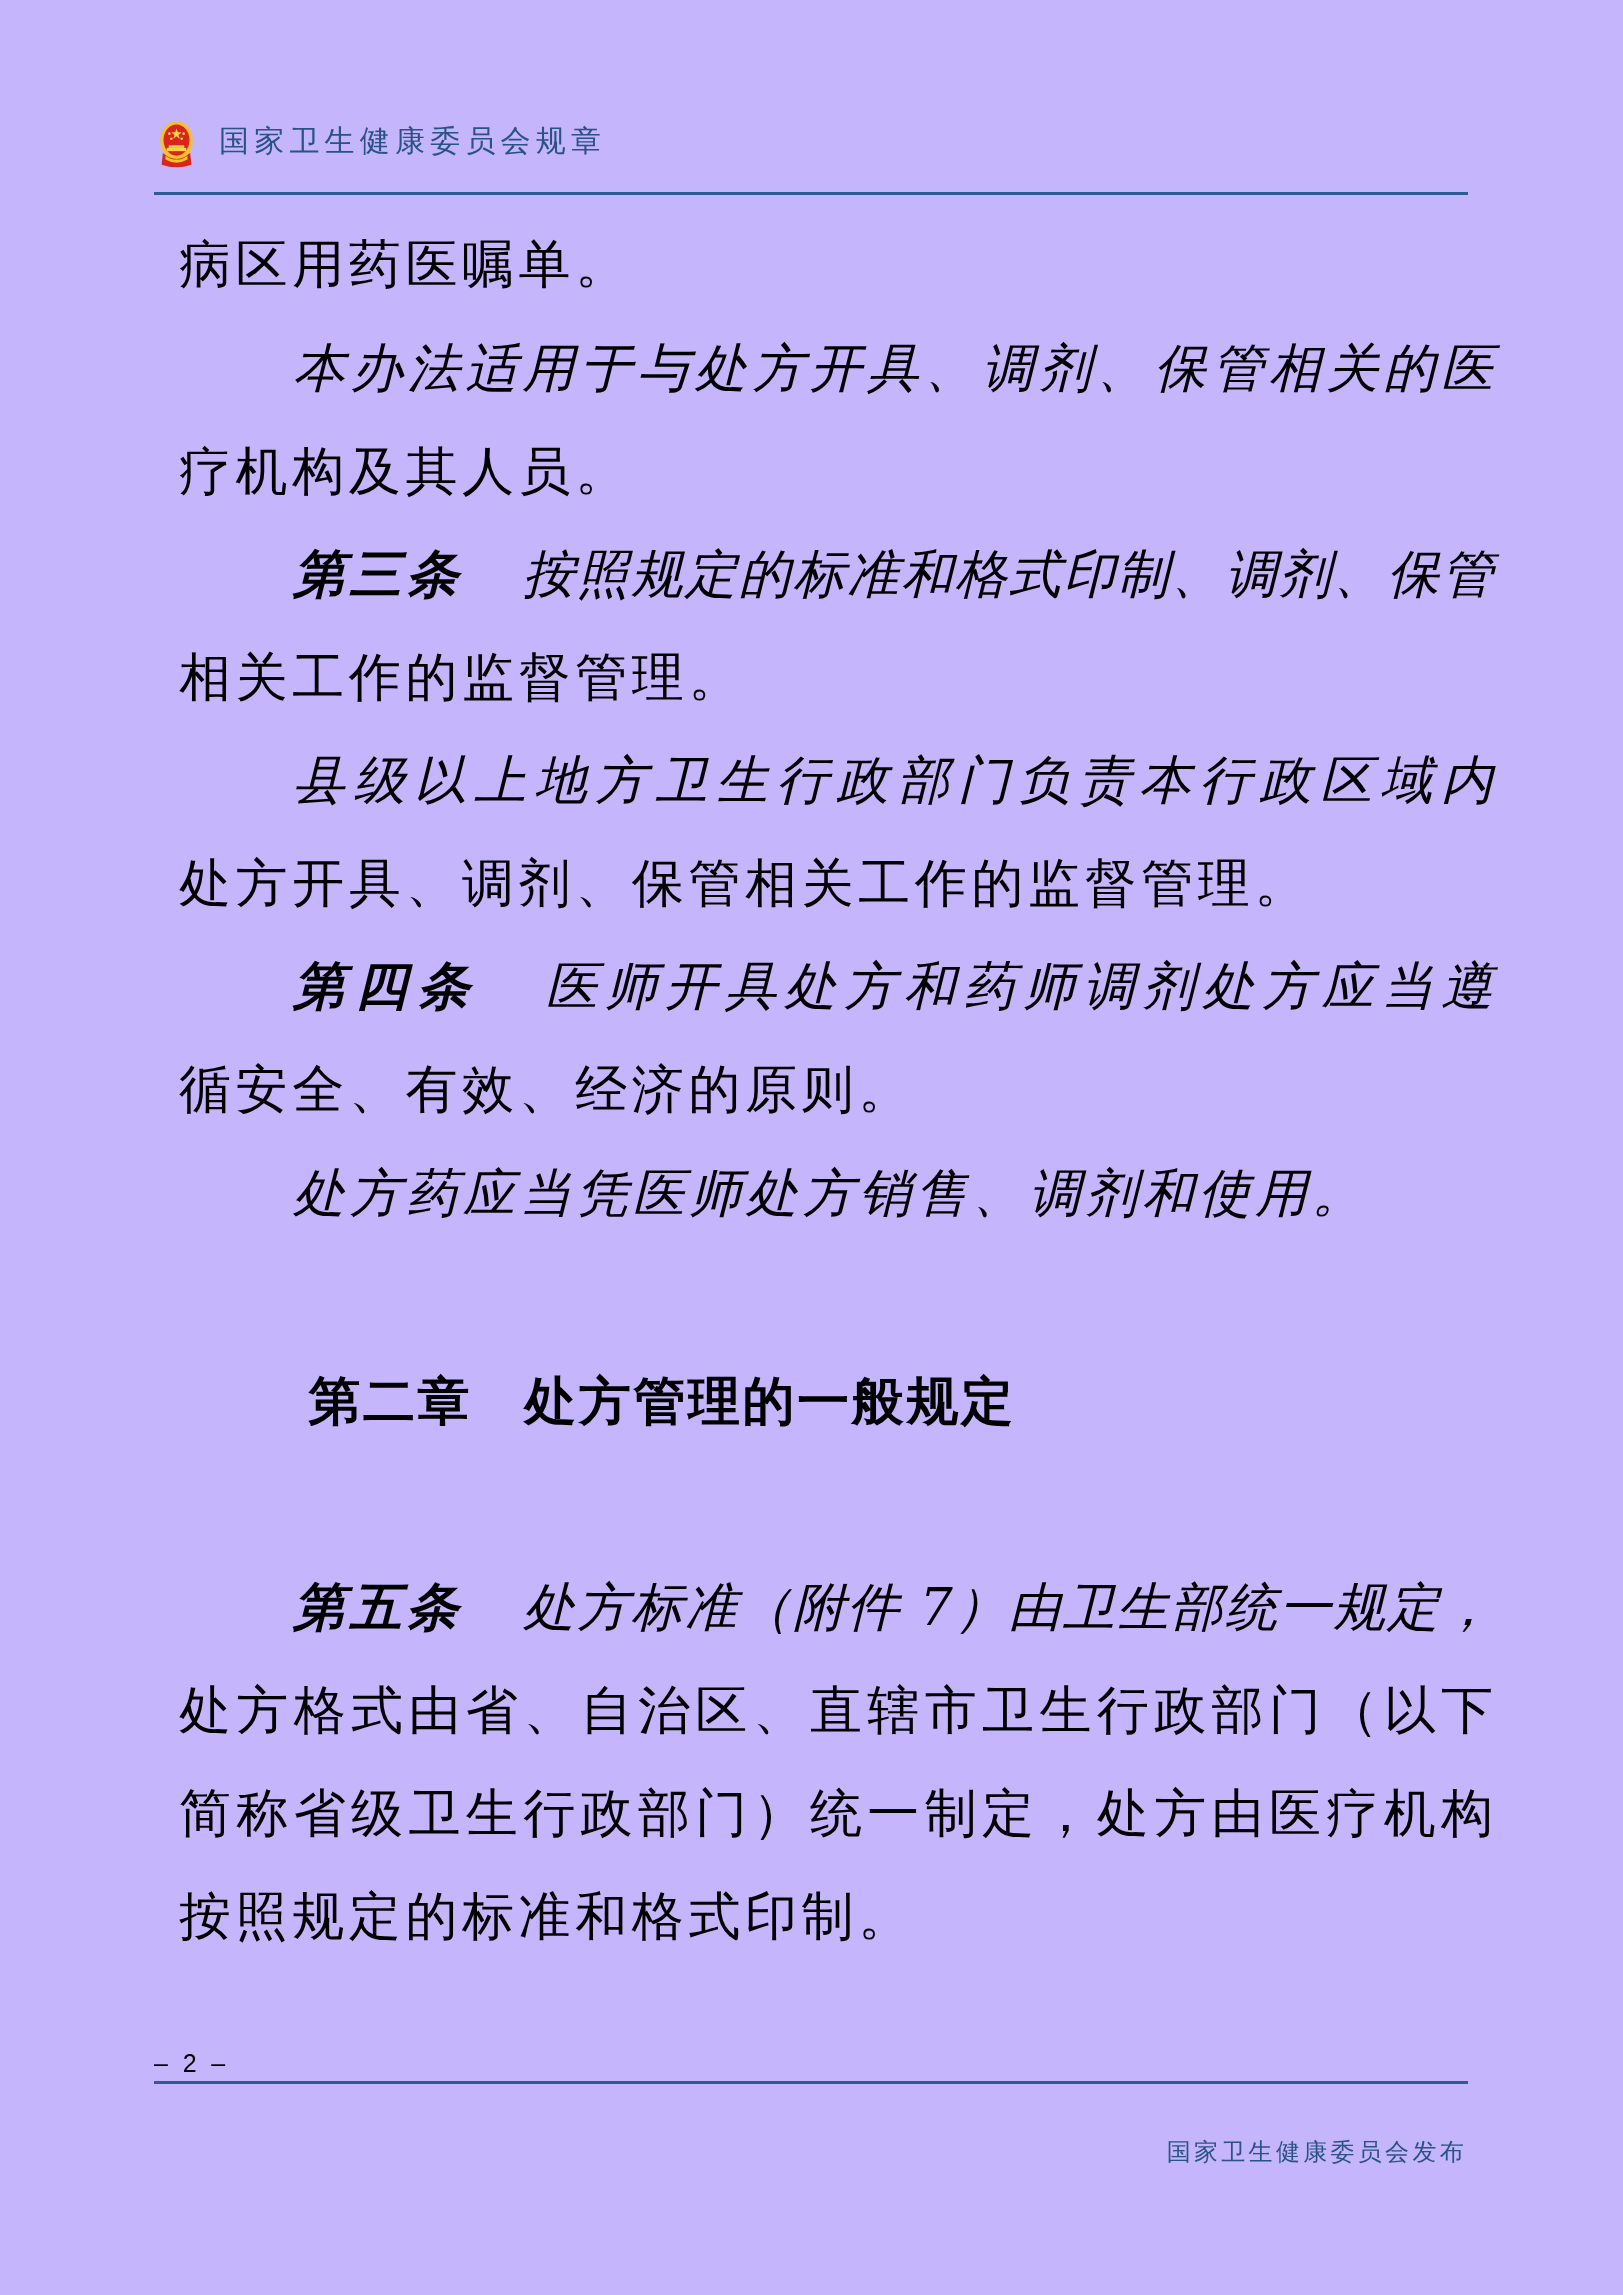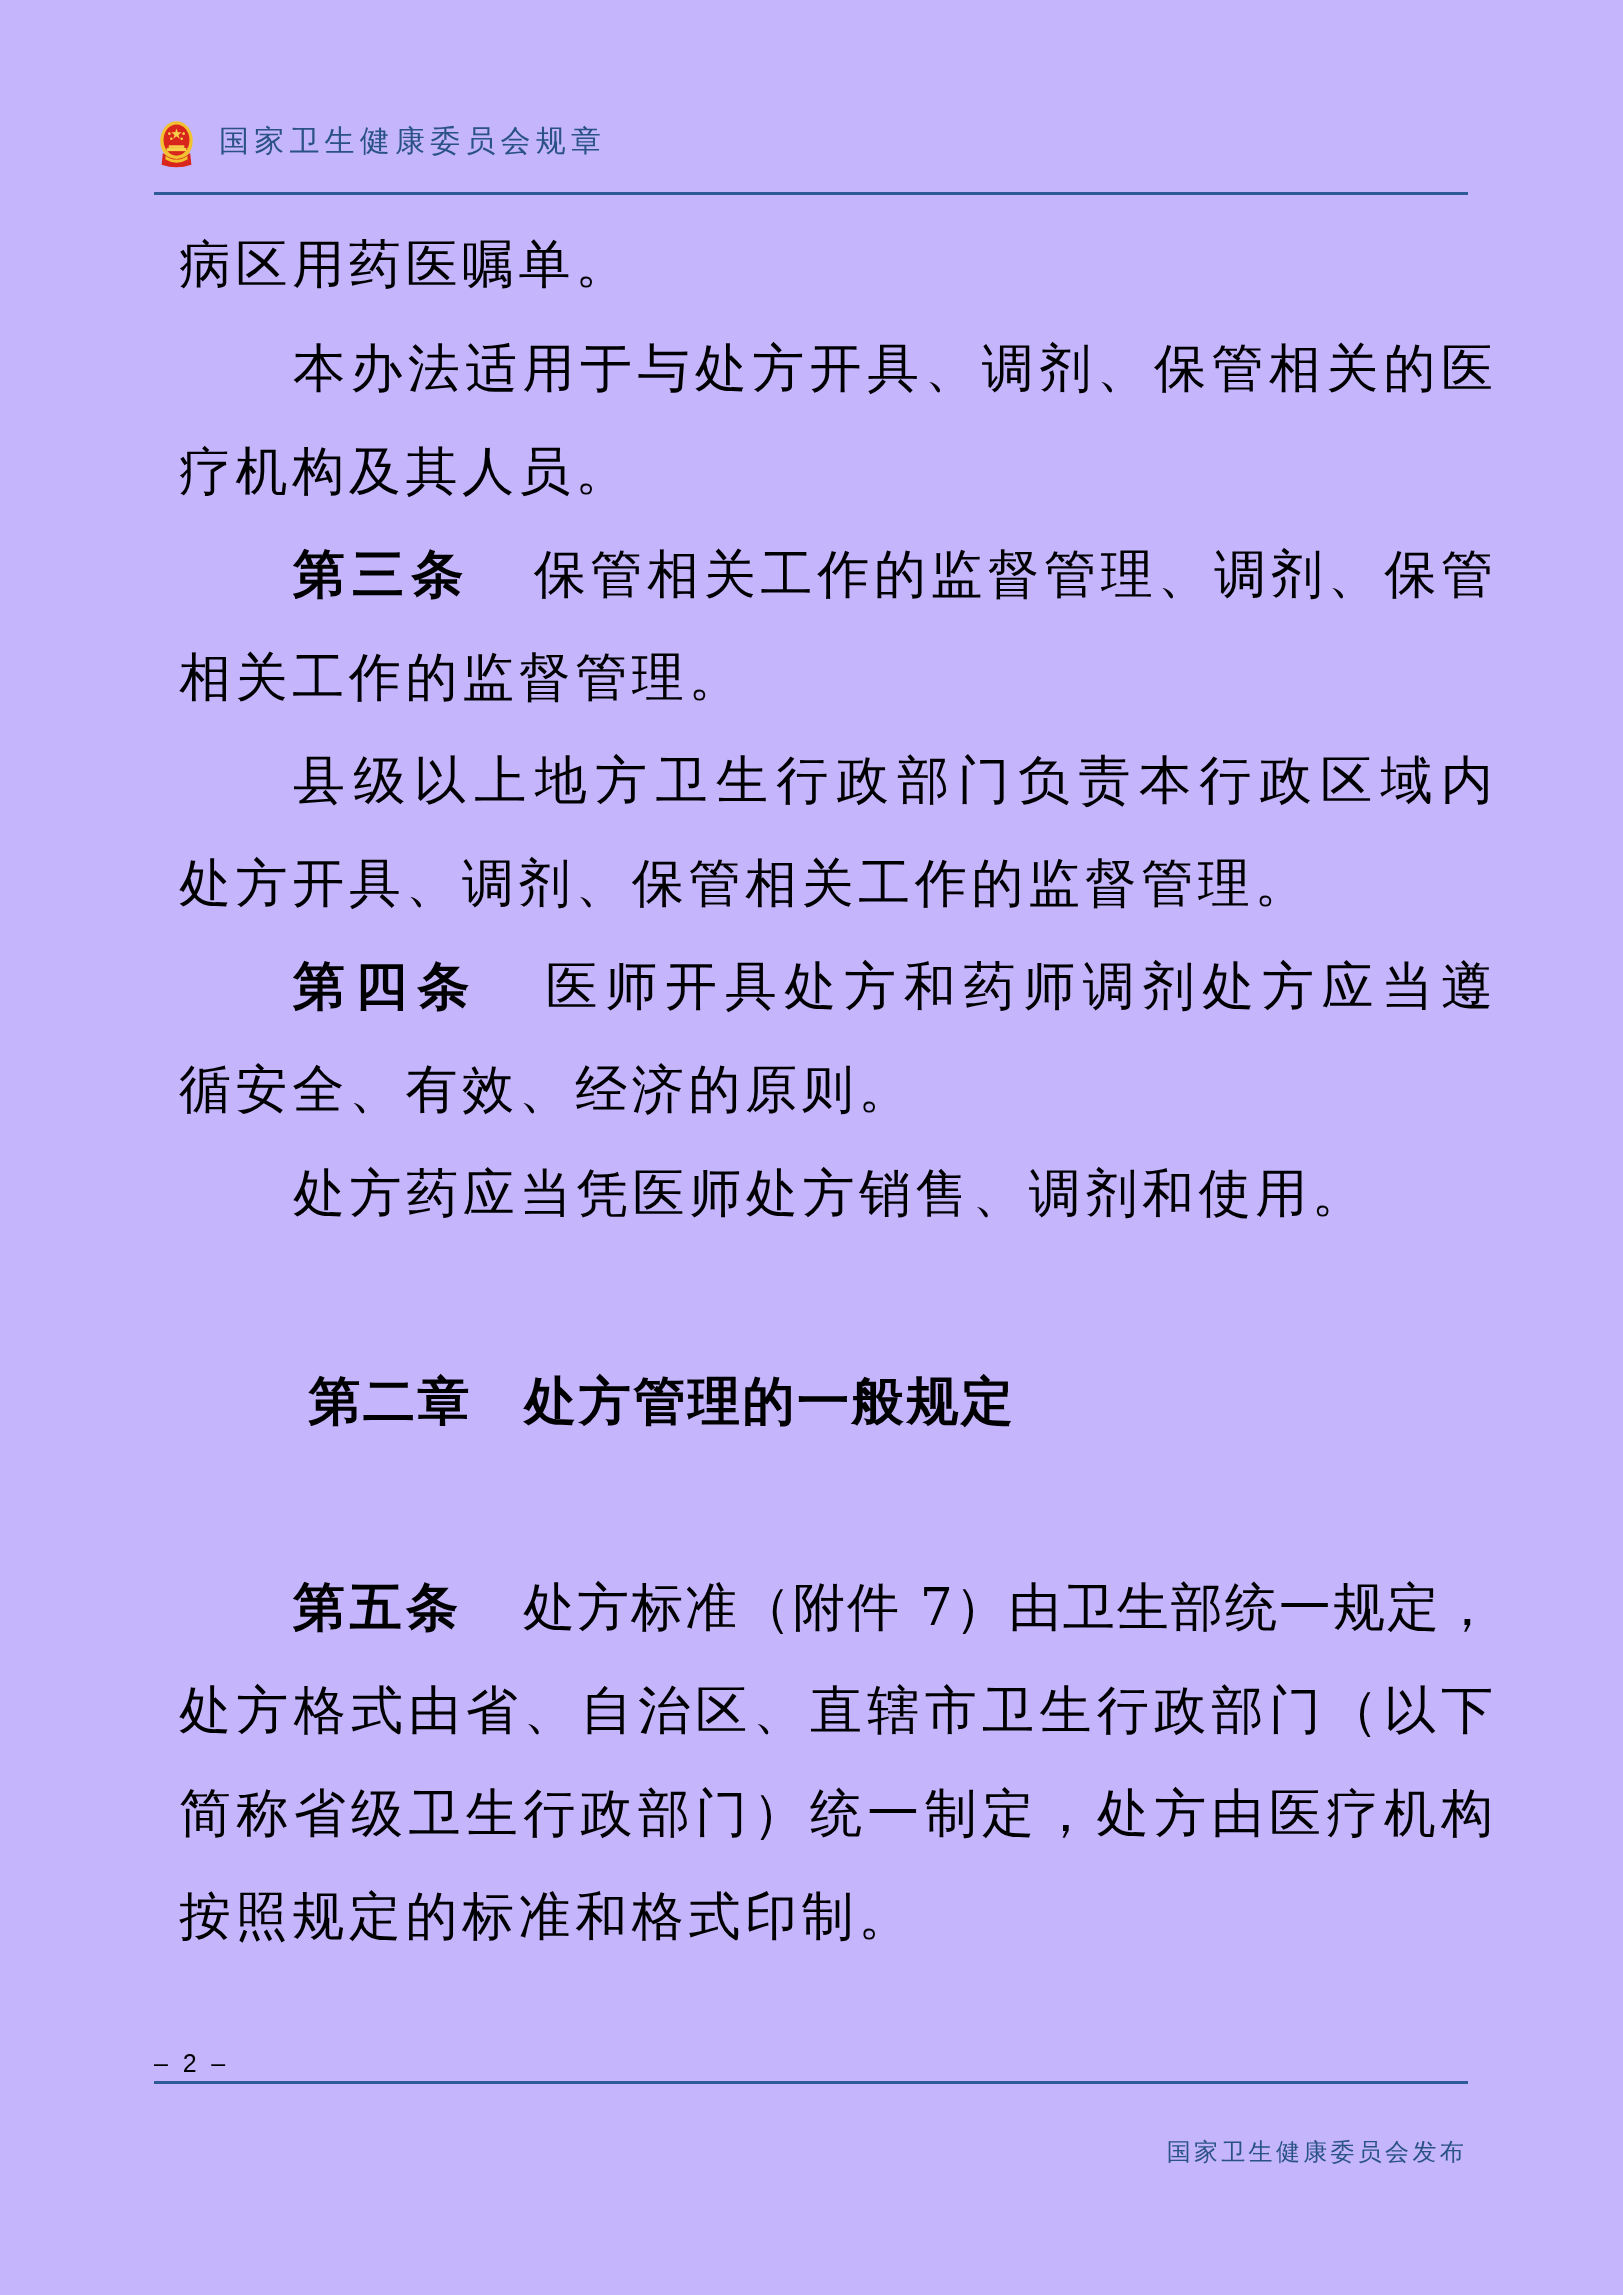--- a/index.html
+++ b/index.html
@@ -21,21 +21,21 @@
     position: absolute; left: 158px; width: 1314px;
     font-family: "DejaVu Serif", "Liberation Serif", serif;
     font-size: 52px; color: #000000;
   }
   .line {
     position: absolute; left: 0; width: 1314px; height: 103px; line-height: 103px;
     white-space: nowrap; overflow: visible; margin-left: 21px;
   }
   .line.full { text-align: justify; text-align-last: justify; }
   .line.part { letter-spacing: 4.6px; }
-  .line.indent { padding-left: 114px; box-sizing: border-box; }
+  .line.indent { padding-left: 114px; box-sizing: border-box; font-style: italic; }
   .article-label {
     font-family: "DejaVu Sans", "Liberation Sans", sans-serif;
     font-weight: bold; letter-spacing: 2.6px;
   }
   .article-gap { display: inline-block; width: 58px; }
 
   .chapter-heading {
     position: absolute; left: 0; width: 1324px; top: 1350px; height: 103px; line-height: 103px;
     text-align: center;
     font-family: "DejaVu Sans", "Liberation Sans", sans-serif;
@@ -77,21 +77,21 @@
     </svg>
   </div>
   <div class="header-title">国家卫生健康委员会规章</div>
   <div class="header-rule"></div>
 
   <div class="body-text" style="top:0;">
     <div class="line part" style="top:213px;">病区用药医嘱单。</div>
     <div class="line full indent" style="top:317px;">本办法适用于与处方开具、调剂、保管相关的医</div>
     <div class="line part" style="top:420px;">疗机构及其人员。</div>
     <div class="line full indent" style="top:523px;">
-      <span class="article-label">第三条</span><span class="article-gap"></span><span>保管相关工作的监督管理、调剂、保管</span>
+      <span class="article-label">第三条</span><span class="article-gap"></span><span>按照规定的标准和格式印制、调剂、保管</span>
     </div>
     <div class="line part" style="top:626px;">相关工作的监督管理。</div>
     <div class="line full indent" style="top:729px;">县级以上地方卫生行政部门负责本行政区域内</div>
     <div class="line part" style="top:832px;">处方开具、调剂、保管相关工作的监督管理。</div>
     <div class="line full indent" style="top:935px;">
       <span class="article-label">第四条</span><span class="article-gap"></span><span>医师开具处方和药师调剂处方应当遵</span>
     </div>
     <div class="line part" style="top:1038px;">循安全、有效、经济的原则。</div>
     <div class="line part indent" style="top:1142px;">处方药应当凭医师处方销售、调剂和使用。</div>
   </div>

